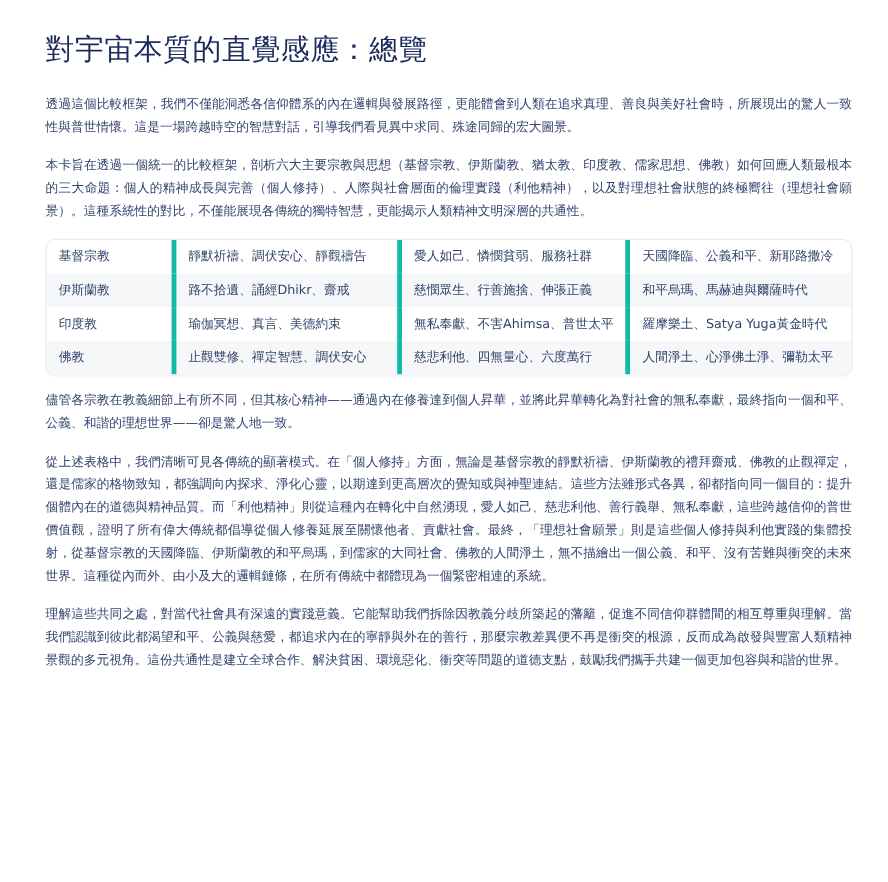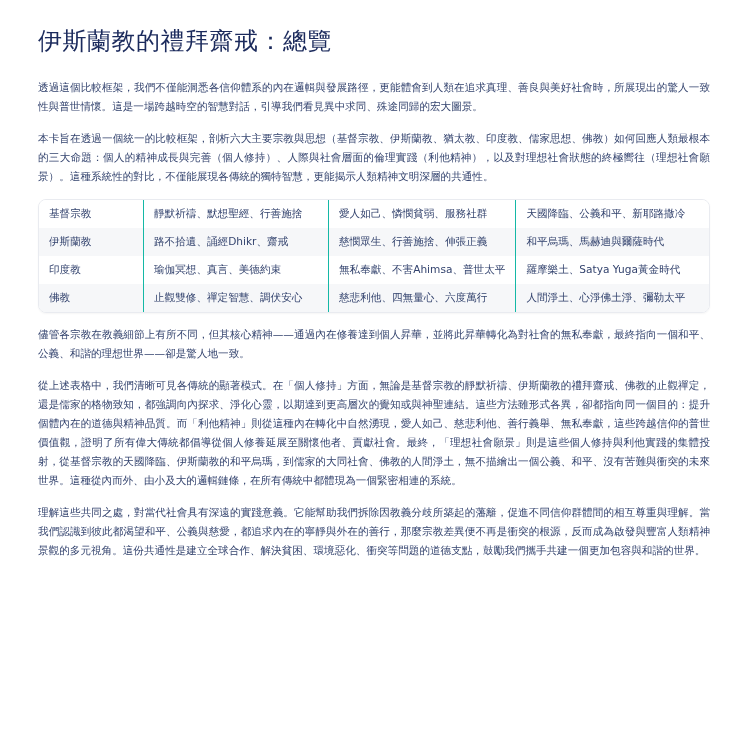--- a/index.html
+++ b/index.html
@@ -2,43 +2,43 @@
 <html><head>
 <meta charset="utf-8">
 <style>
   html, body { margin: 0; padding: 0; background: #ffffff; }
   body { width: 740px; height: 735px; overflow: hidden; font-family: "DejaVu Sans", "Liberation Sans", sans-serif; color: #2a3a66; }
   .page { padding: 24px 30px 0 38px; }
   h1 { margin: 0 0 20px 0; font-size: 24px; font-weight: 400; color: #1b2a5c; letter-spacing: 0.5px; line-height: 34px; }
   p { margin: 0 0 13px 0; font-size: 10.6px; line-height: 19px; color: #33436e; text-align: justify; }
   .table-card { margin: 4px 0 12px 0; border: 1px solid #e9ebf0; border-radius: 8px; overflow: hidden; box-shadow: 0 1px 2px rgba(0,0,0,0.04); }
   table { width: 100%; border-collapse: collapse; font-size: 10.6px; color: #33436e; }
-  td { height: 28px; padding: 0 10px; vertical-align: middle; white-space: nowrap; border-right: 1px solid #14b8a6; }
+  td { height: 28px; padding: 0 10px; vertical-align: middle; white-space: nowrap; border-right: 4px solid #14b8a6; }
   td:last-child { border-right: none; }
   tr:nth-child(even) td { background: #f6f7f9; }
   tr:nth-child(odd) td { background: #ffffff; }
   td.c0 { width: 84px; }
   td.c1 { width: 164px; }
   td.c2 { width: 164px; }
 </style>
 </head>
 <body>
 
 <div class="page">
-  <h1>伊斯蘭教的禮拜齋戒：總覽</h1>
+  <h1>對宇宙本質的直覺感應：總覽</h1>
 
   <p>透過這個比較框架，我們不僅能洞悉各信仰體系的內在邏輯與發展路徑，更能體會到人類在追求真理、善良與美好社會時，所展現出的驚人一致性與普世情懷。這是一場跨越時空的智慧對話，引導我們看見異中求同、殊途同歸的宏大圖景。</p>
   <p>本卡旨在透過一個統一的比較框架，剖析六大主要宗教與思想（基督宗教、伊斯蘭教、猶太教、印度教、儒家思想、佛教）如何回應人類最根本的三大命題：個人的精神成長與完善（個人修持）、人際與社會層面的倫理實踐（利他精神），以及對理想社會狀態的終極嚮往（理想社會願景）。這種系統性的對比，不僅能展現各傳統的獨特智慧，更能揭示人類精神文明深層的共通性。</p>
 
   <div class="table-card">
     <table>
       <tbody>
         <tr>
           <td class="c0">基督宗教</td>
-          <td class="c1">靜默祈禱、默想聖經、行善施捨</td>
+          <td class="c1">靜默祈禱、調伏安心、靜觀禱告</td>
           <td class="c2">愛人如己、憐憫貧弱、服務社群</td>
           <td>天國降臨、公義和平、新耶路撒冷</td>
         </tr>
         <tr>
           <td class="c0">伊斯蘭教</td>
           <td class="c1">路不拾遺、誦經Dhikr、齋戒</td>
           <td class="c2">慈憫眾生、行善施捨、伸張正義</td>
           <td>和平烏瑪、馬赫迪與爾薩時代</td>
         </tr>
         <tr>

